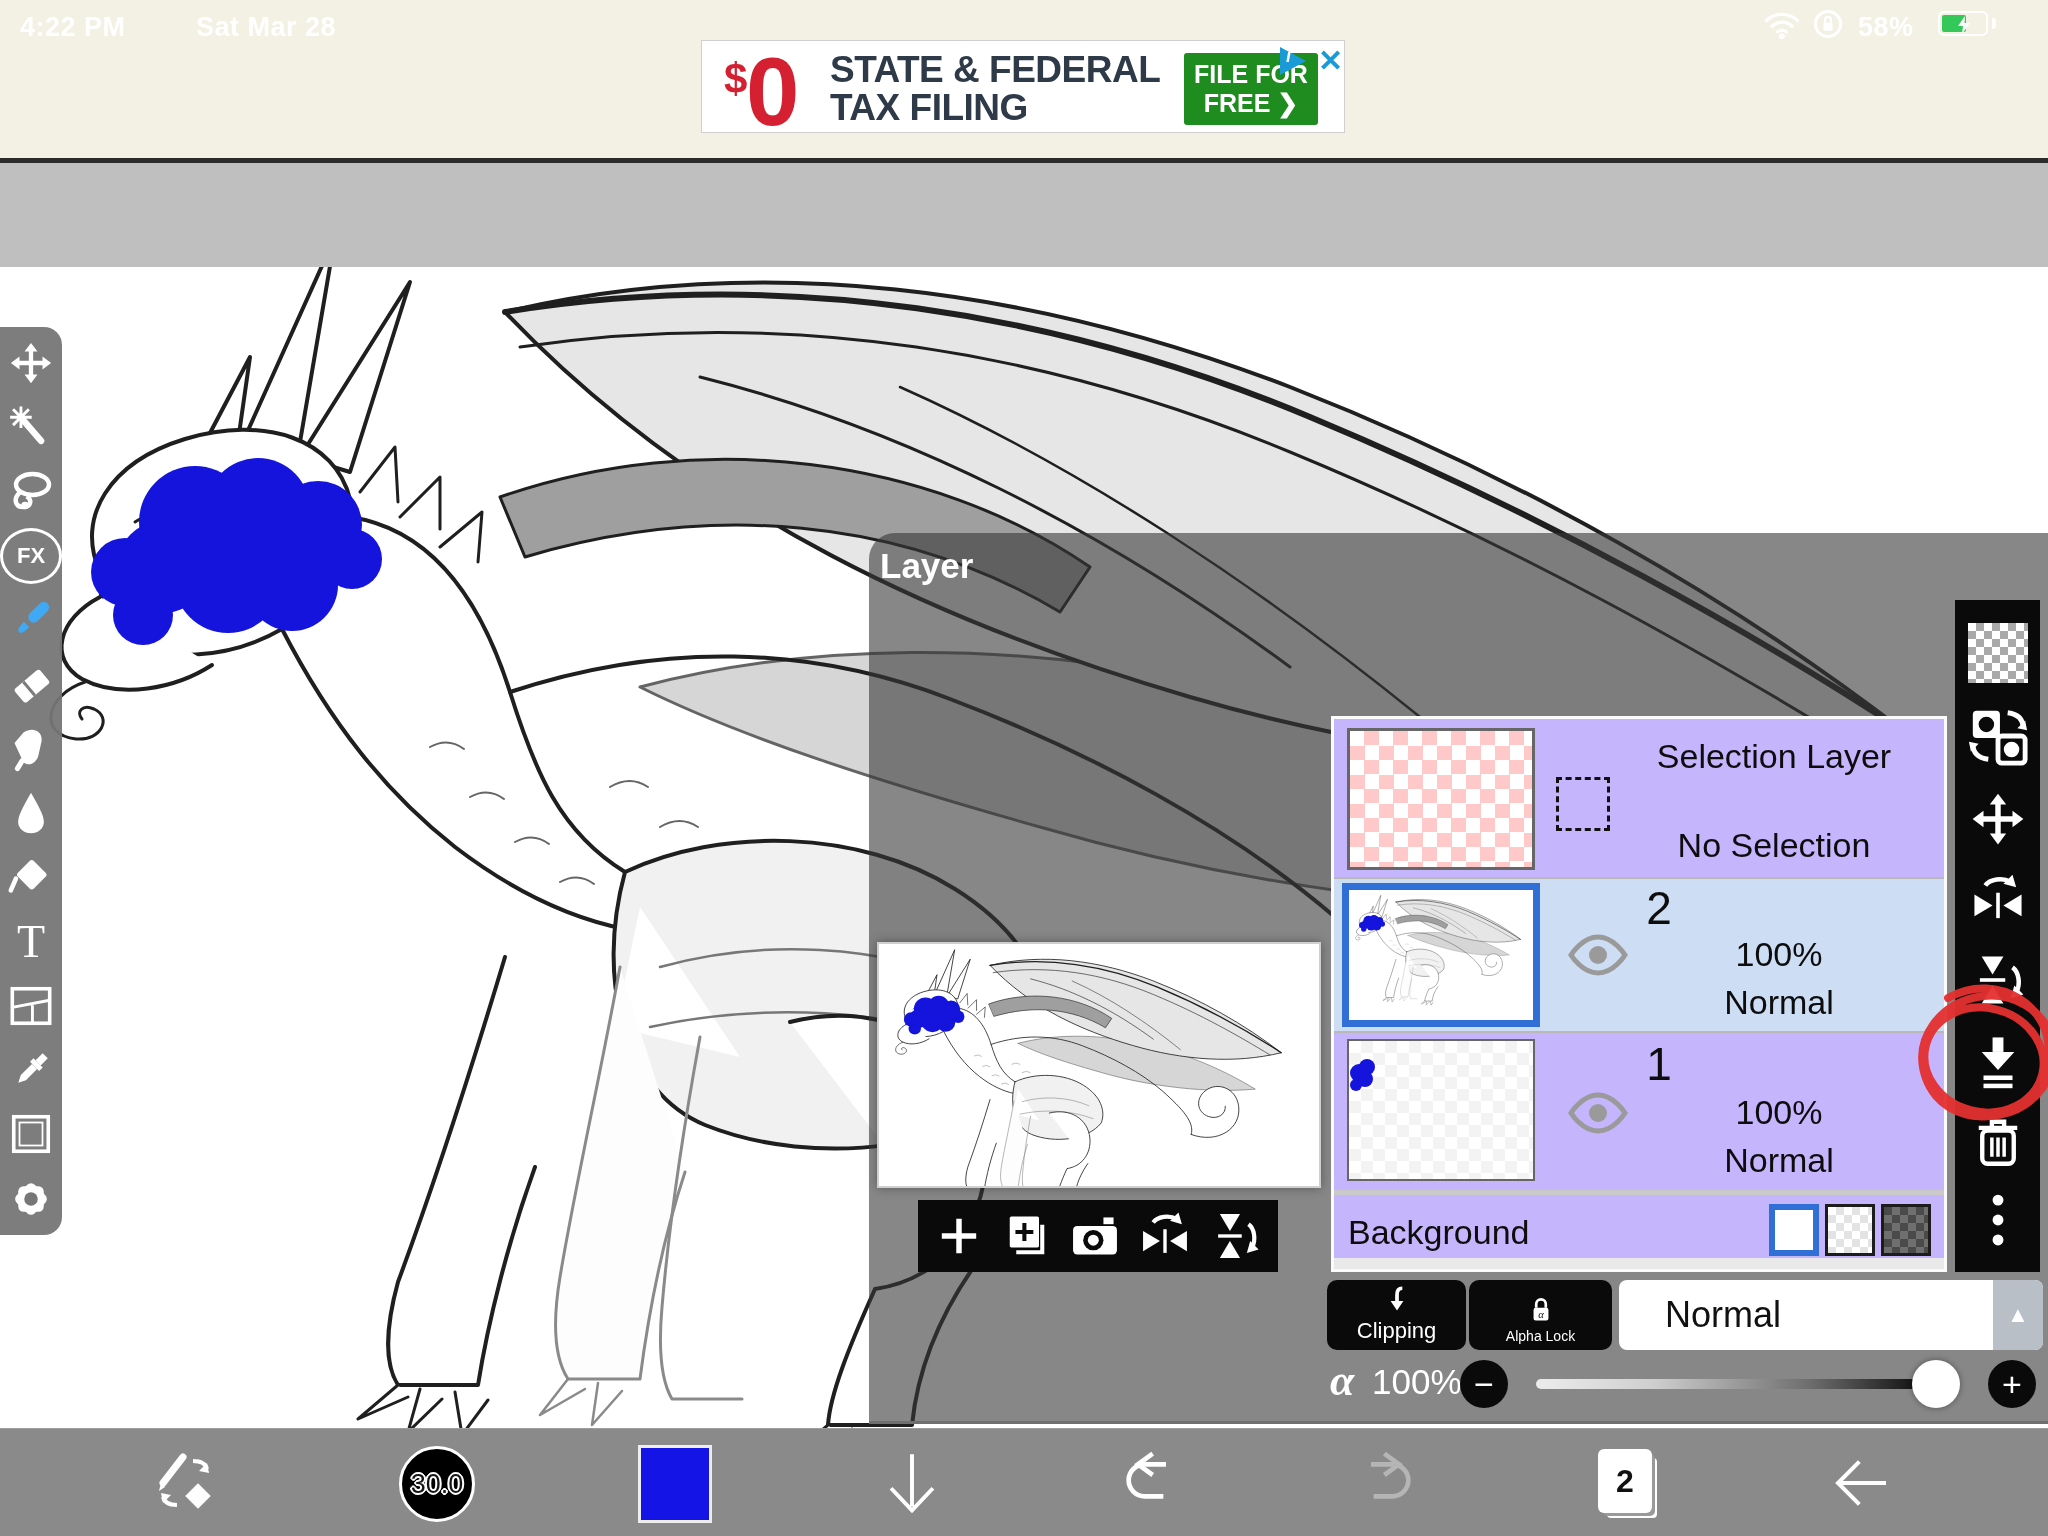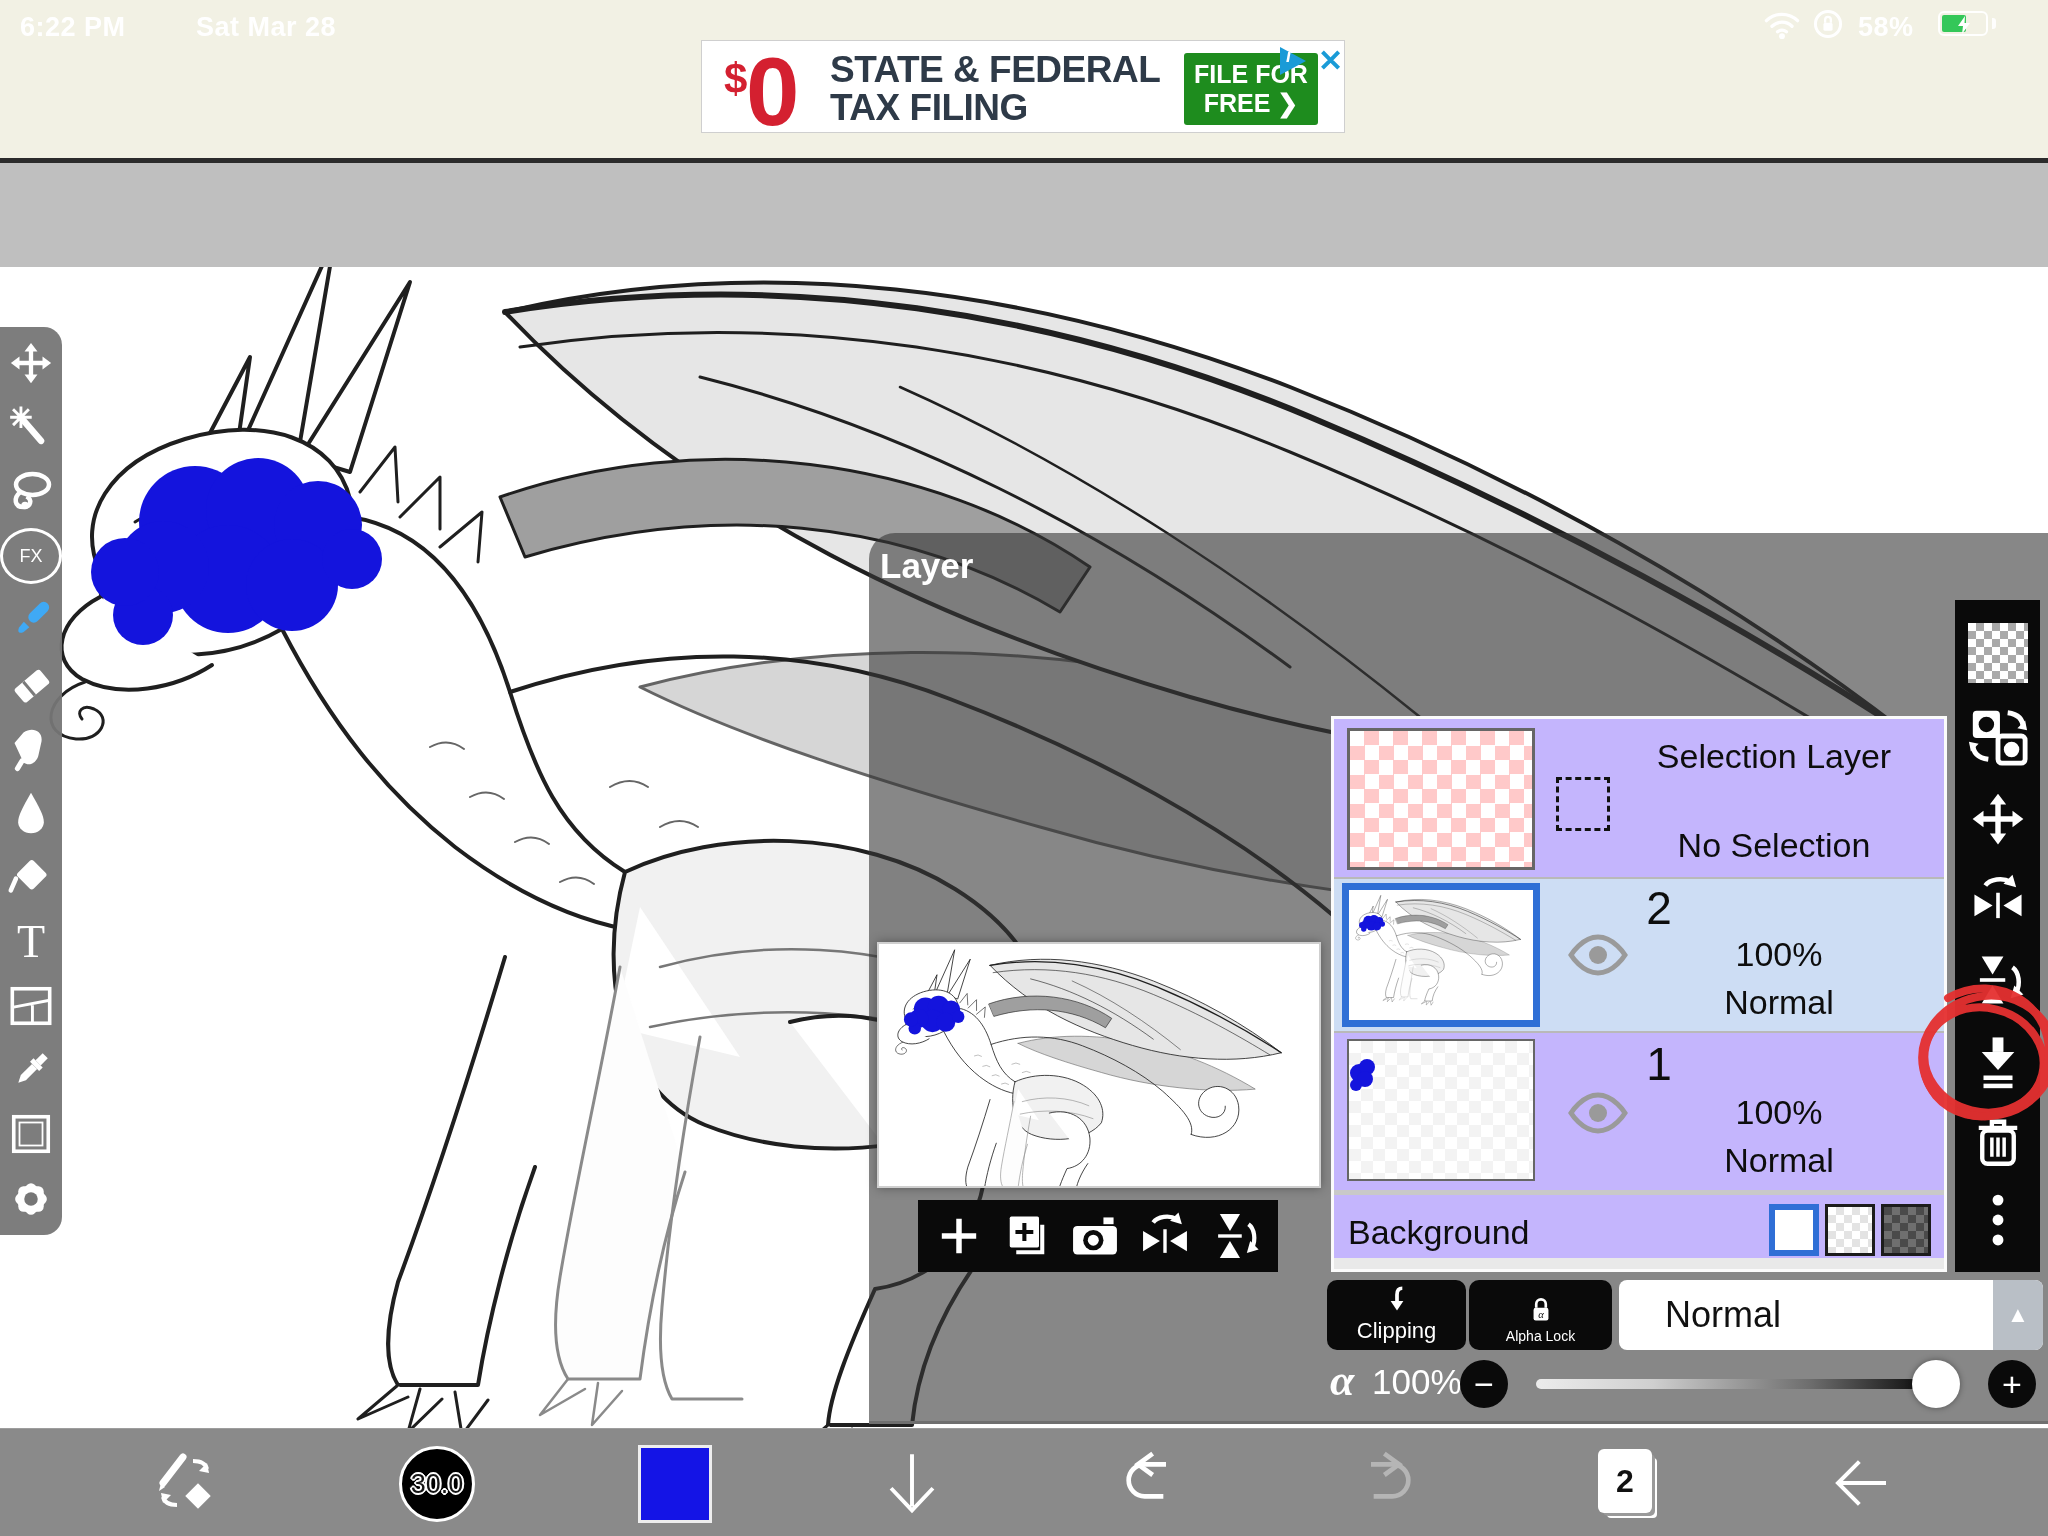--- a/index.html
+++ b/index.html
@@ -23,21 +23,21 @@
   .adchoices{color:#1a9bd7;font-size:30px;font-weight:bold}
 
   
   .canvas{left:0;top:267px;width:2048px;height:1161px;background:#fff}
 
   
   .ltb{left:0;top:327px;width:62px;height:908px;background:rgba(118,118,118,.95);
     border-radius:0 18px 18px 0}
   .ltb .flex{width:62px;height:56px}
   .fxcircle{width:46px;height:46px;border:3px solid #fff;border-radius:50%;
-    color:#fff;font-size:18px;font-weight:normal}
+    color:#fff;font-size:22px;font-weight:bold}
   .ttool{color:#fff;font-size:46px;font-family:"Liberation Serif",serif}
 
   
   .panel{left:869px;top:533px;width:1179px;height:891px;background:rgba(55,55,55,.60);
     border-radius:26px 0 0 0;border-bottom:3px solid #6f6f6f}
   .paneltitle{color:#fff;font-size:35px;font-weight:bold}
 
   .preview{left:877px;top:942px;width:444px;height:246px;background:#fff;
     border:2px solid #cfcfcf;box-shadow:0 0 10px rgba(0,0,0,.35)}
   .minibar{left:918px;top:1200px;width:360px;height:72px;background:#0a0a0a;
@@ -99,21 +99,21 @@
     text-shadow:-2px 0 #fff,2px 0 #fff,0 -2px #fff,0 2px #fff,
       -1px -1px #fff,1px 1px #fff,-1px 1px #fff,1px -1px #fff}
   .bswatch{width:74px;height:78px;background:#1414e6;border:3px solid #eee}
   .badge{width:54px;height:64px;background:#fff;border-radius:6px;color:#111;
     font-size:32px;font-weight:bold;box-shadow:4px 4px 0 -1px #9a9a9a,7px 7px 0 -2px #fff}
 </style>
 </head>
 <body>
 
 <div class="abs statusband"></div>
-<div class="abs statustext" style="left:20px;top:12px">6:22 PM</div>
+<div class="abs statustext" style="left:20px;top:12px">4:22 PM</div>
 <div class="abs statustext" style="left:196px;top:12px">Sat Mar 28</div>
 
 <svg class="abs" style="left:1762px;top:8px" width="40" height="32" viewBox="0 0 36 28">
   <path d="M4 11 a20 20 0 0 1 28 0 M9 16 a13 13 0 0 1 18 0 M14 21 a6.5 6.5 0 0 1 8 0" stroke="#fff" stroke-width="3" fill="none" stroke-linecap="round"></path>
   <circle cx="18" cy="25" r="2.6" fill="#fff"></circle>
 </svg>
 <svg class="abs" style="left:1812px;top:8px" width="32" height="32" viewBox="0 0 28 28">
   <circle cx="14" cy="14" r="11" stroke="#fff" stroke-width="2.6" fill="none"></circle>
   <rect x="10" y="13" width="8" height="7" rx="1.5" fill="#fff"></rect>
   <path d="M11.5 13 v-2.8 a2.5 2.5 0 0 1 5 0 v2.8" stroke="#fff" stroke-width="2" fill="none"></path>

